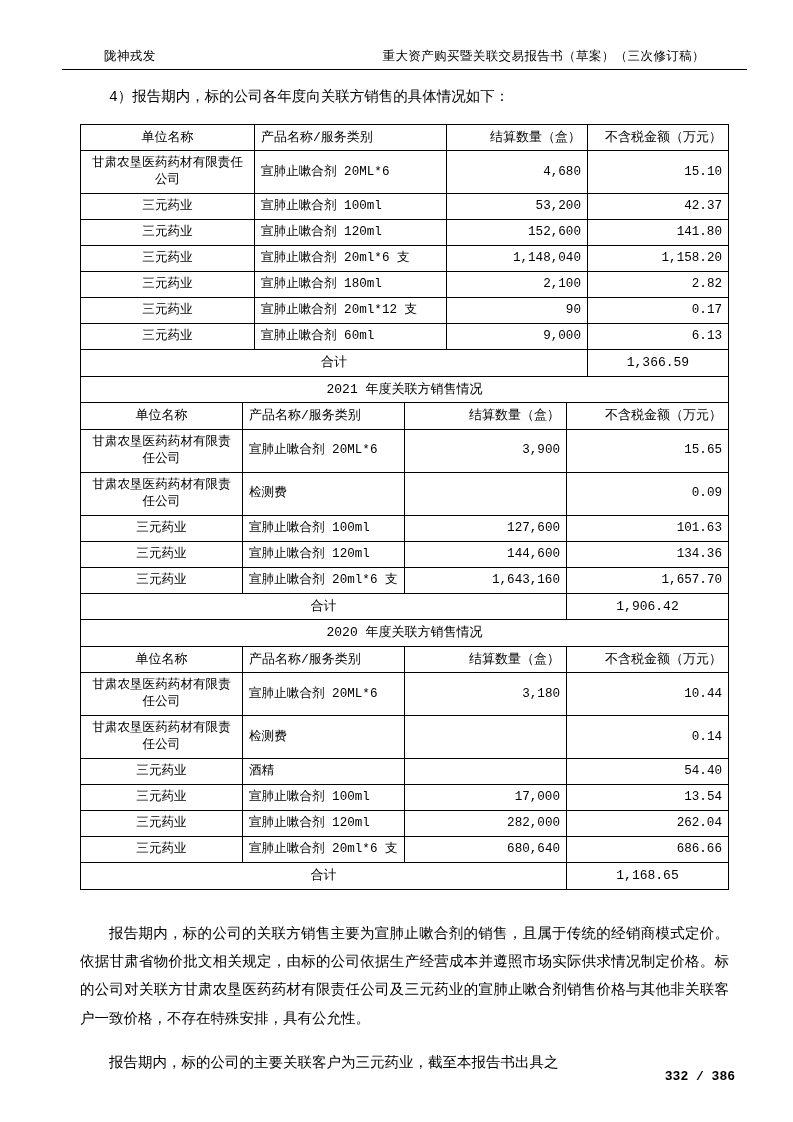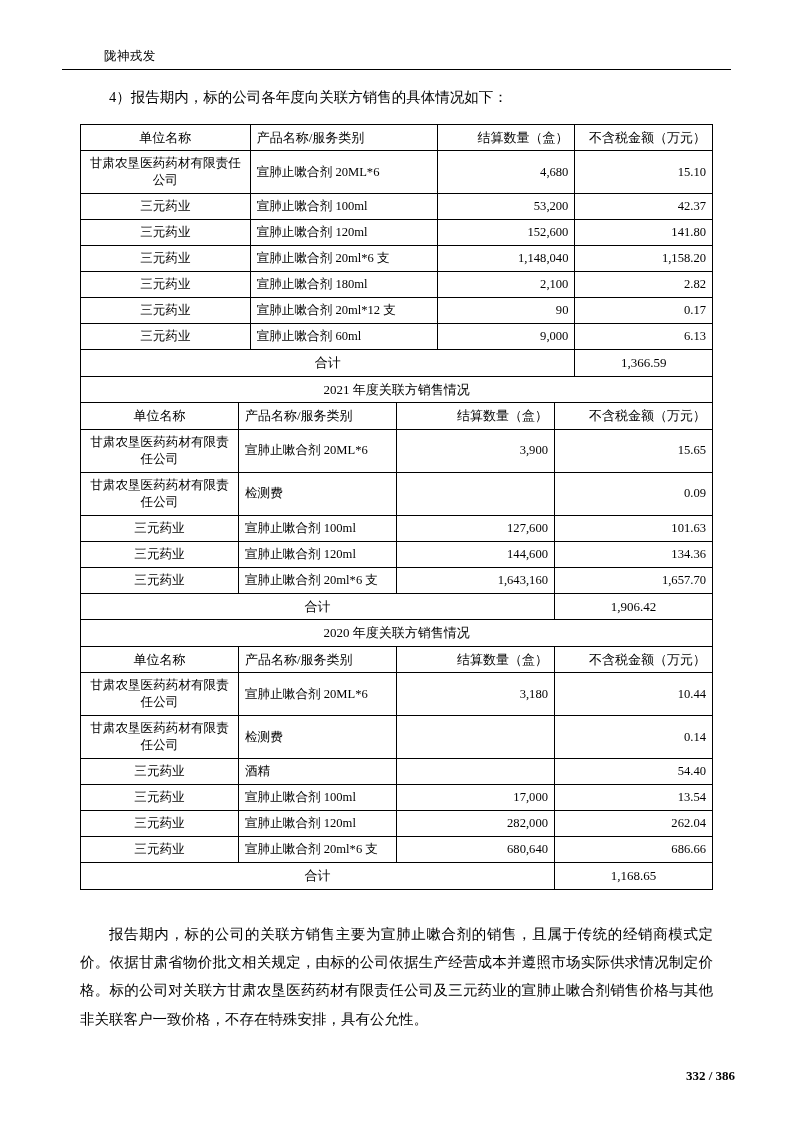--- a/index.html
+++ b/index.html
@@ -10,21 +10,22 @@
   body {
     font-family: "Liberation Serif", "DejaVu Serif", serif;
   }
   .page {
     width: 793px;
     height: 1122px;
     background: #ffffff;
     margin: 0 auto;
     position: relative;
     box-sizing: border-box;
-    padding: 48px 62px 30px 62px;
+    padding: 48px 46px 30px 62px;
+    font-family: Liberation Mono, monospace;
   }
   .header {
     display: flex;
     justify-content: space-between;
     align-items: flex-end;
     font-size: 12.5px;
     color: #000;
     padding: 0 42px 4px 42px;
     letter-spacing: 0.4px;
   }
@@ -100,20 +101,21 @@
   }
   .two-line { line-height: 1.3; }
 </style>
 </head>
 <body>
 
 <div class="page">
 
   <div class="header">
     <span>陇神戎发</span>
+    <span>重大资产购买暨关联交易报告书（草案）（三次修订稿）</span>
   </div>
   <div class="header-rule"></div>
 
   <div class="content">
 
     <p class="para-intro">4）报告期内，标的公司各年度向关联方销售的具体情况如下：</p>
 
     <div class="tbl-wrap">
       <table class="t">
         <tbody>
@@ -275,17 +277,18 @@
           <td class="total-label" colspan="3">合计</td>
           <td class="total-amt">1,168.65</td>
         </tr>
       </tbody>
         </table>
     </div>
 
     <div class="after-tables"></div>
 
     <p class="para">报告期内，标的公司的关联方销售主要为宣肺止嗽合剂的销售，且属于传统的经销商模式定价。依据甘肃省物价批文相关规定，由标的公司依据生产经营成本并遵照市场实际供求情况制定价格。标的公司对关联方甘肃农垦医药药材有限责任公司及三元药业的宣肺止嗽合剂销售价格与其他非关联客户一致价格，不存在特殊安排，具有公允性。</p>
+    <p class="para">报告期内，标的公司的主要关联客户为三元药业，截至本报告书出具之</p>
 
   </div>
 
   <div class="footer">332 / 386</div>
 </div>
 
 </body></html>

